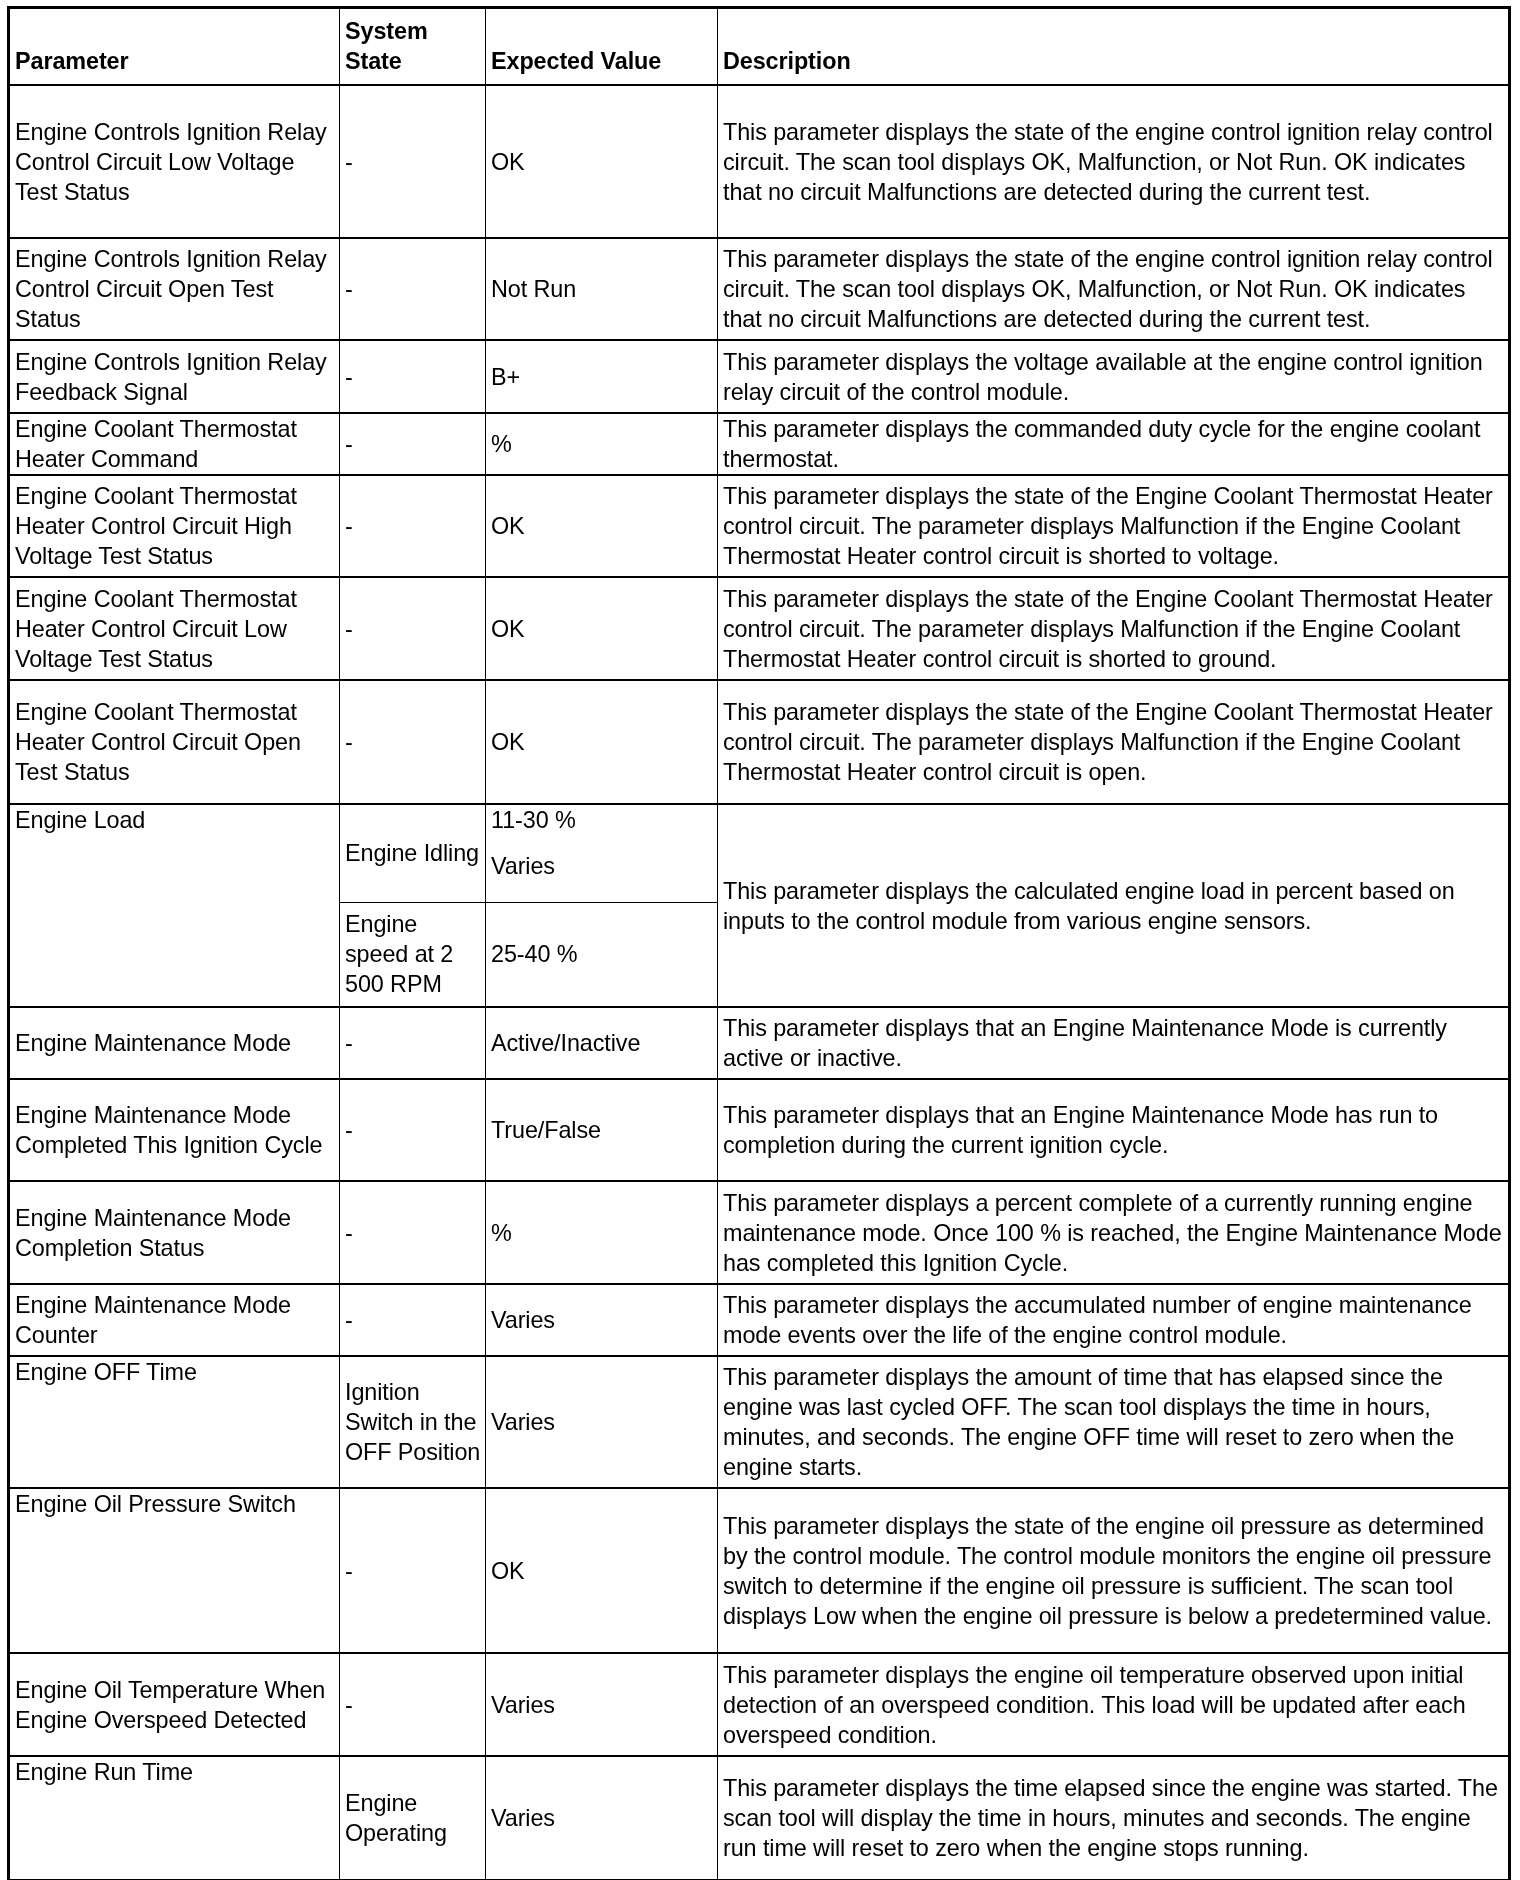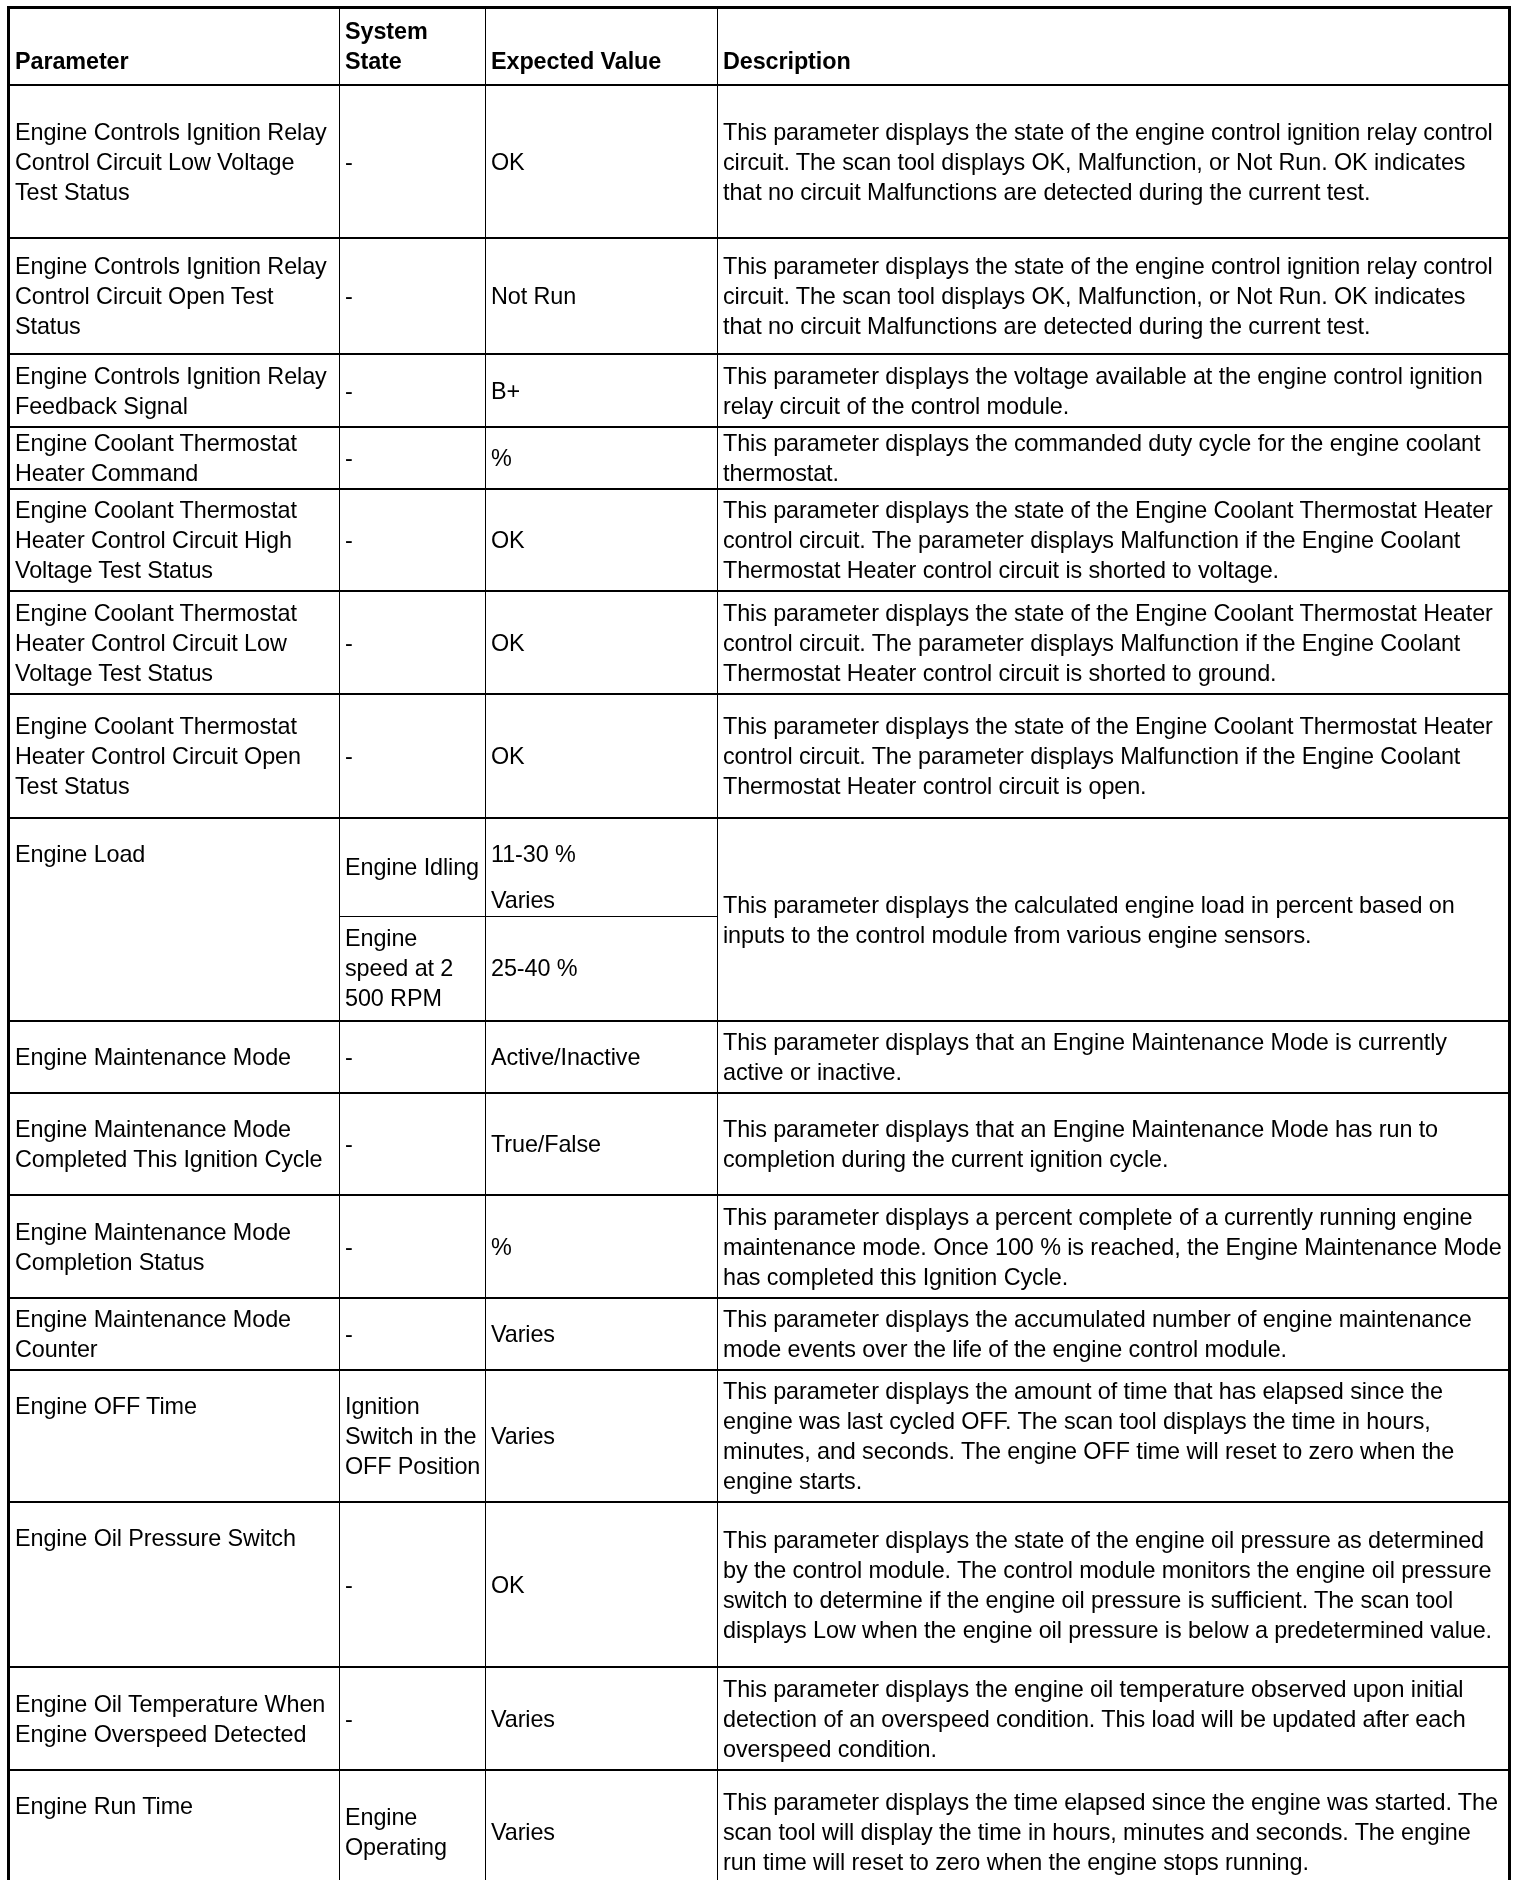--- a/index.html
+++ b/index.html
@@ -13,21 +13,21 @@
   col.c1 { width: 331px; } col.c2 { width: 146px; } col.c3 { width: 232px; } col.c4 { width: 792px; }
   th, td {
     border-left: 1px solid #000; border-right: 1px solid #000;
     border-top: 2px solid #000; border-bottom: 2px solid #000;
     padding: 0 4px 0 5px; font-size: 23.4px; line-height: 30px;
     vertical-align: middle; text-align: left; overflow: hidden;
     letter-spacing: -0.1px;
   }
   th { font-weight: bold; vertical-align: bottom; padding-bottom: 8px; height: 67px; }
   th.center { text-align: left; }
-  td.top { vertical-align: top; padding-top: 20px; }
+  td.top { vertical-align: top; padding-top: 0; }
   td.sub { border-top: 1px solid #000; border-bottom: 1px solid #000; }
   .gap { display: block; height: 16px; }
 </style>
 </head>
 <body>
 
 <table class="params">
   <colgroup>
       <col class="c1">
       <col class="c2">
@@ -42,21 +42,21 @@
       <th class="center">Description</th>
     </tr>
   </thead>
   <tbody>
     <tr style="height:153px">
       <td>Engine Controls Ignition Relay Control Circuit Low Voltage Test Status</td>
       <td>-</td>
       <td>OK</td>
       <td>This parameter displays the state of the engine control ignition relay control circuit. The scan tool displays OK, Malfunction, or Not Run. OK indicates that no circuit Malfunctions are detected during the current test.</td>
     </tr>
-    <tr style="height:116px">
+    <tr style="height:102px">
       <td>Engine Controls Ignition Relay Control Circuit Open Test Status</td>
       <td>-</td>
       <td>Not Run</td>
       <td>This parameter displays the state of the engine control ignition relay control circuit. The scan tool displays OK, Malfunction, or Not Run. OK indicates that no circuit Malfunctions are detected during the current test.</td>
     </tr>
     <tr style="height:73px">
       <td>Engine Controls Ignition Relay Feedback Signal</td>
       <td>-</td>
       <td>B+</td>
       <td>This parameter displays the voltage available at the engine control ignition relay circuit of the control module.</td>

